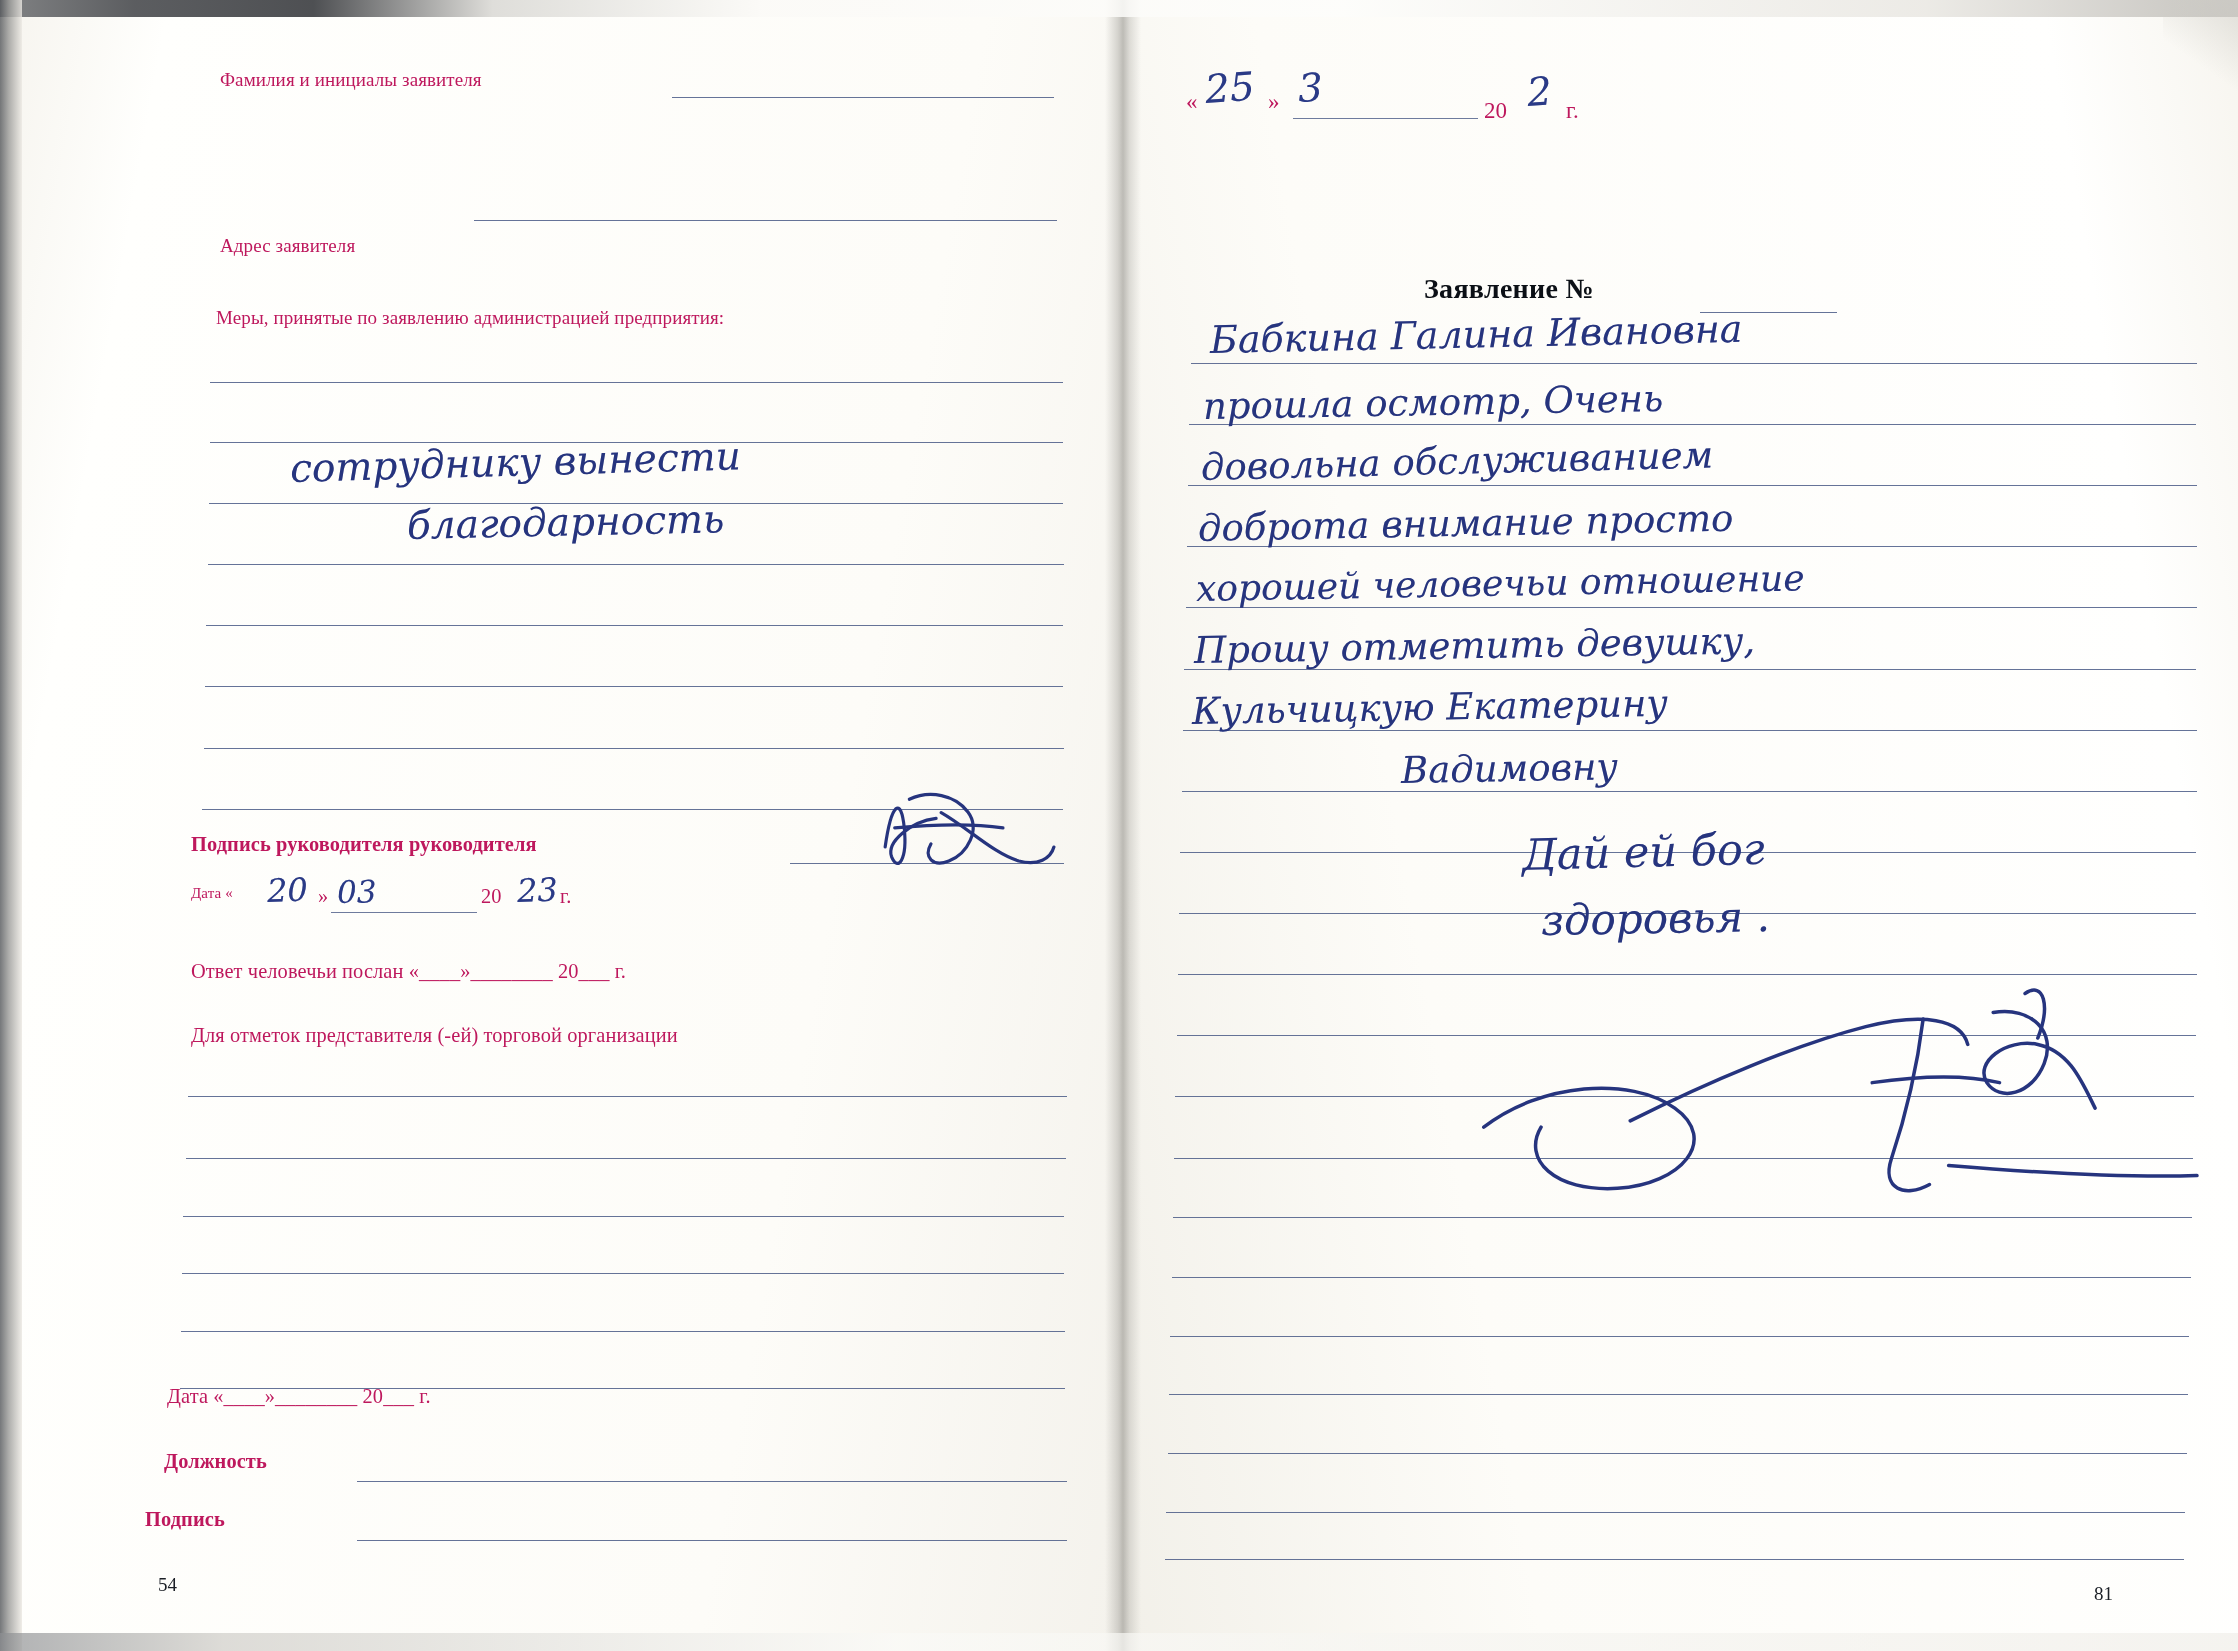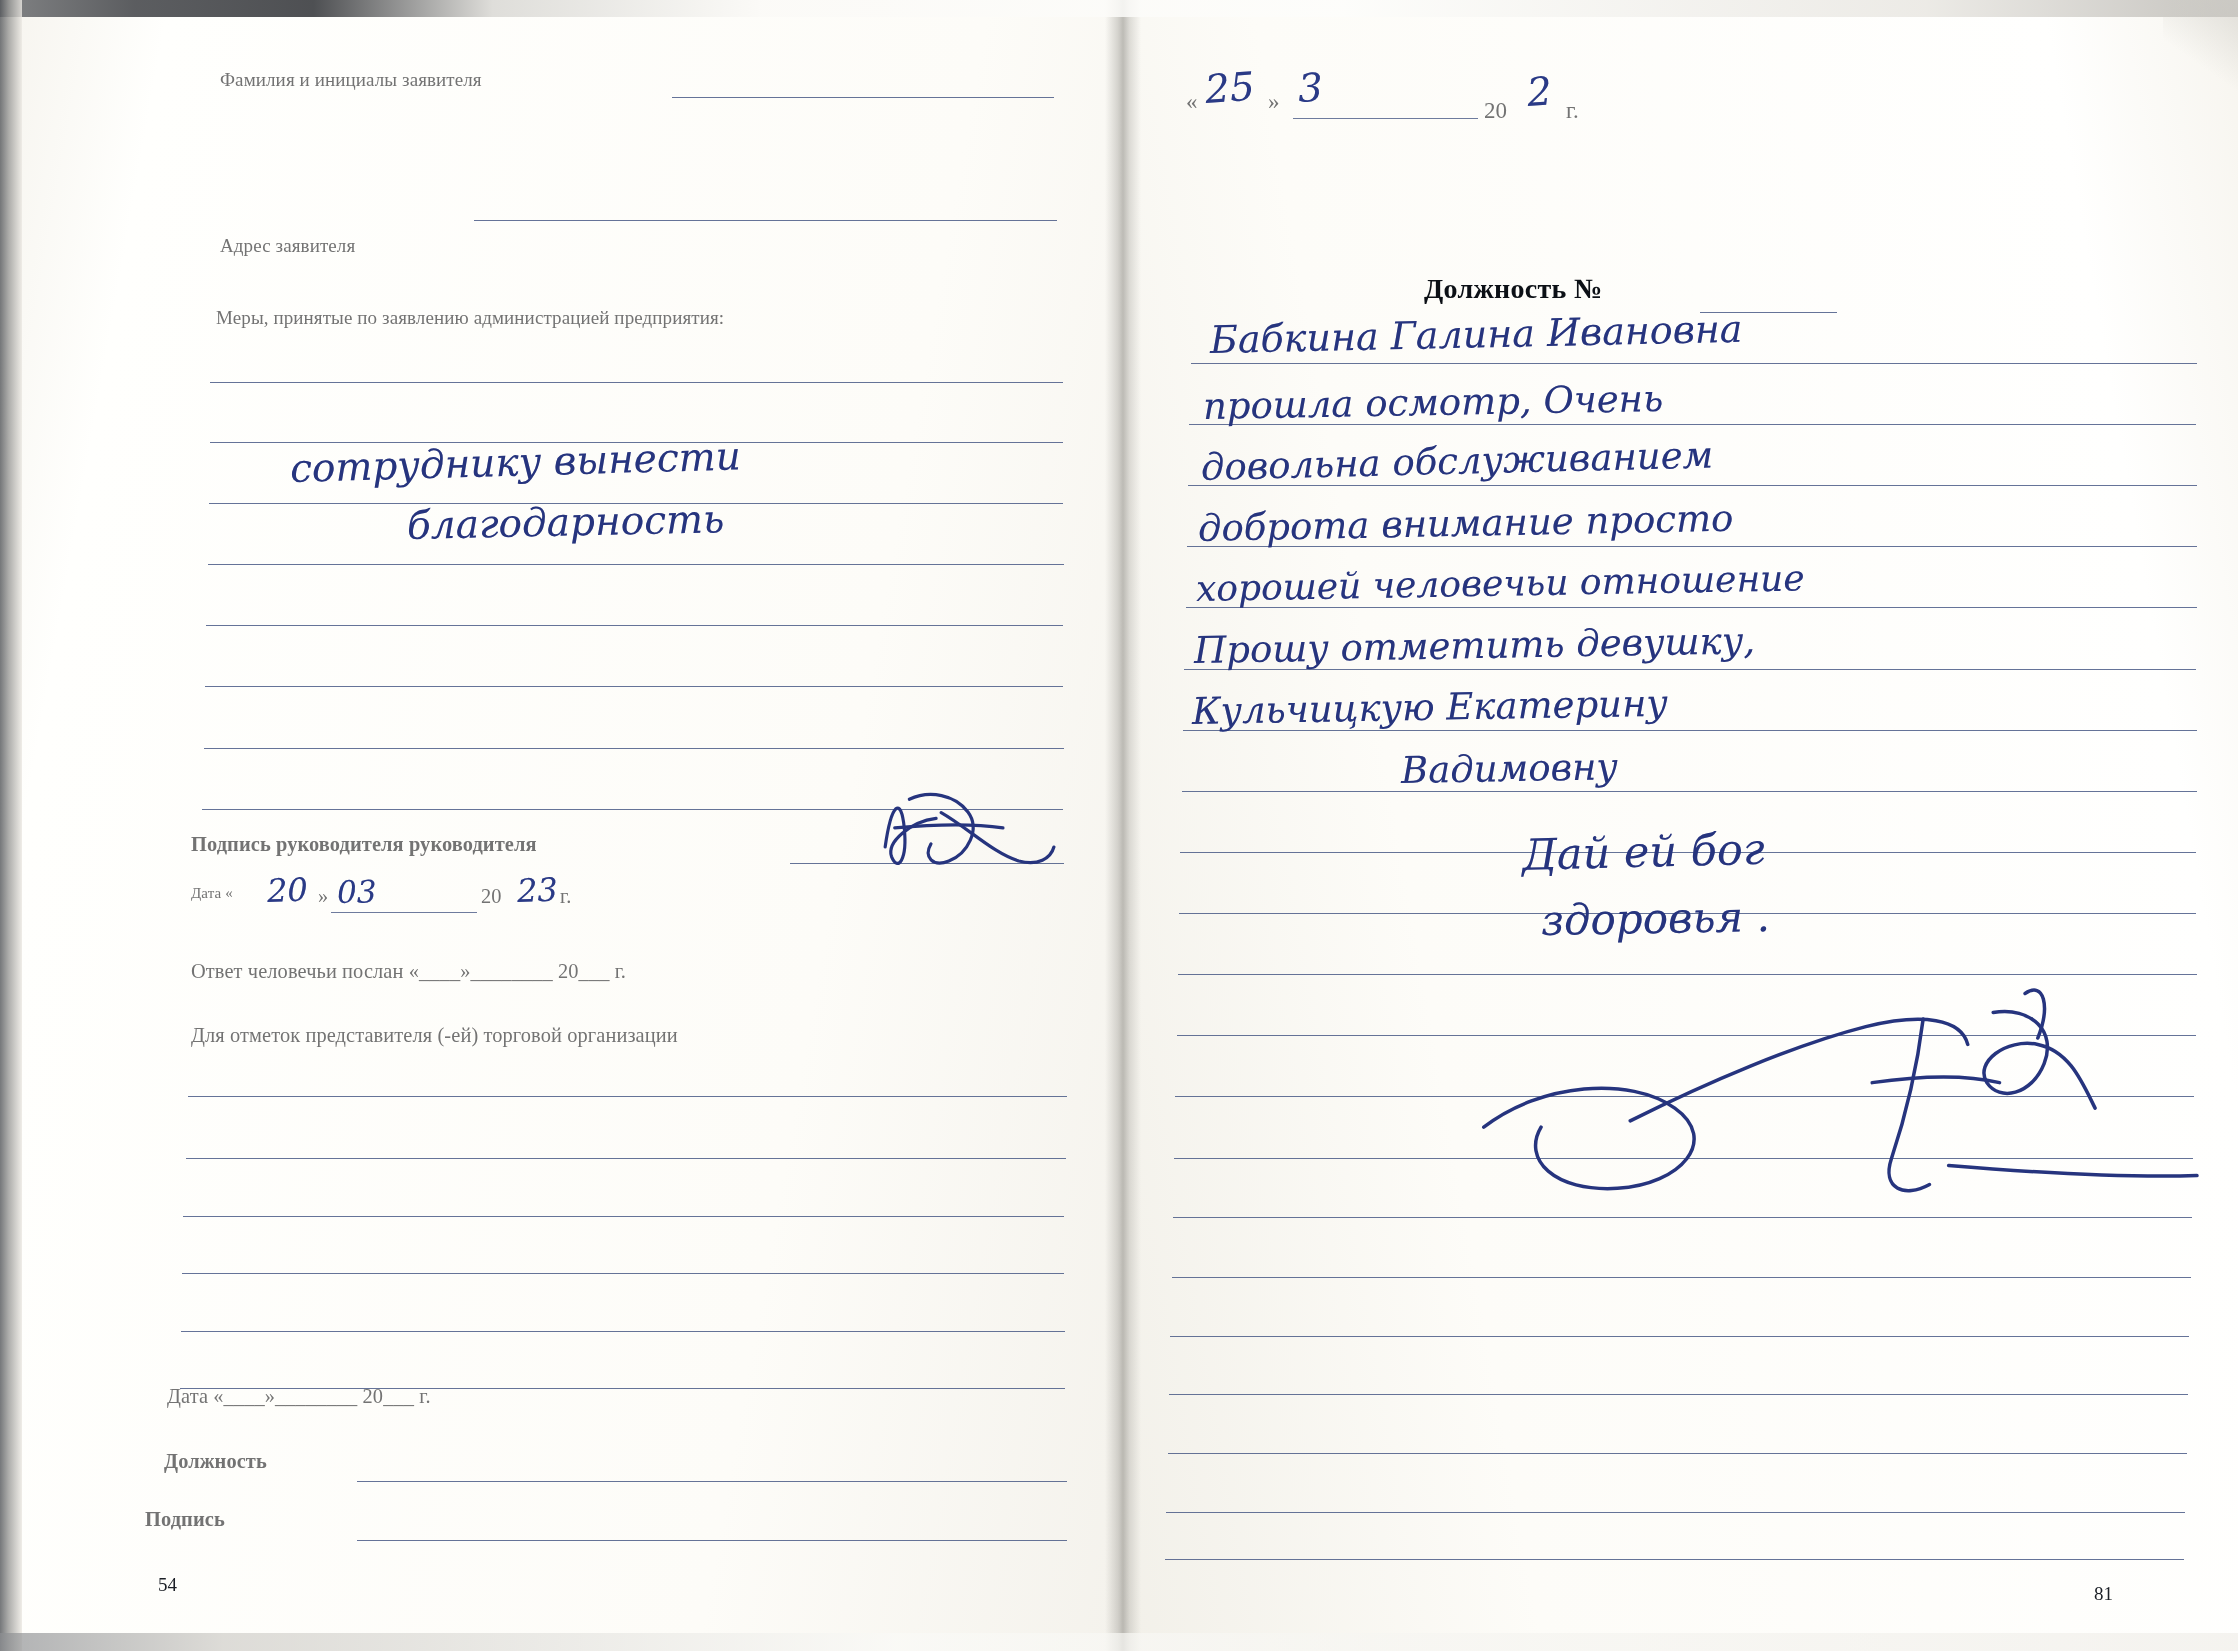--- a/index.html
+++ b/index.html
@@ -51,21 +51,21 @@
   }
   
   .rule{
     position:absolute;height:0;
     border-top:1.3px solid #4a5a86;
     opacity:.85;
   }
   .rule.thin{border-top-width:1.3px;opacity:.8;}
   .label{
     position:absolute;
-    color:#737373;
+    color:#be185d;
     font-size:19px;
     white-space:nowrap;
     letter-spacing:0.1px;
   }
   .label.bold{font-weight:bold;}
   .page-num{
     position:absolute;
     font-size:19px;color:#1b1f26;
   }
   .title{
@@ -163,21 +163,21 @@
 
 <div class="label" style="left:1186px;top:89px;font-size:23px;">«</div>
 <div class="hand" style="left:1205px;top:67px;font-size:39px;transform:rotate(-4deg);">25</div>
 <div class="label" style="left:1268px;top:89px;font-size:23px;">»</div>
 <div class="hand" style="left:1298px;top:66px;font-size:39px;transform:rotate(-3deg);">3</div>
 <div class="rule thin" style="left:1293px;top:118px;width:185px;"></div>
 <div class="label" style="left:1484px;top:98px;font-size:23px;">20</div>
 <div class="hand" style="left:1527px;top:70px;font-size:39px;transform:rotate(-4deg);">2</div>
 <div class="label" style="left:1566px;top:98px;font-size:23px;">г.</div>
 
-<div class="title" style="left:1424px;top:273px;">Должность №</div>
+<div class="title" style="left:1424px;top:273px;">Заявление №</div>
 <div class="rule" style="left:1700px;top:312px;width:137px;"></div>
 
 <div class="rule" style="left:1191px;top:363px;width:1006px;"></div>
 <div class="rule" style="left:1189px;top:424px;width:1007px;"></div>
 <div class="rule" style="left:1188px;top:485px;width:1009px;"></div>
 <div class="rule" style="left:1187px;top:546px;width:1010px;"></div>
 <div class="rule" style="left:1186px;top:607px;width:1011px;"></div>
 <div class="rule" style="left:1184px;top:669px;width:1012px;"></div>
 <div class="rule" style="left:1183px;top:730px;width:1014px;"></div>
 <div class="rule" style="left:1182px;top:791px;width:1015px;"></div>

